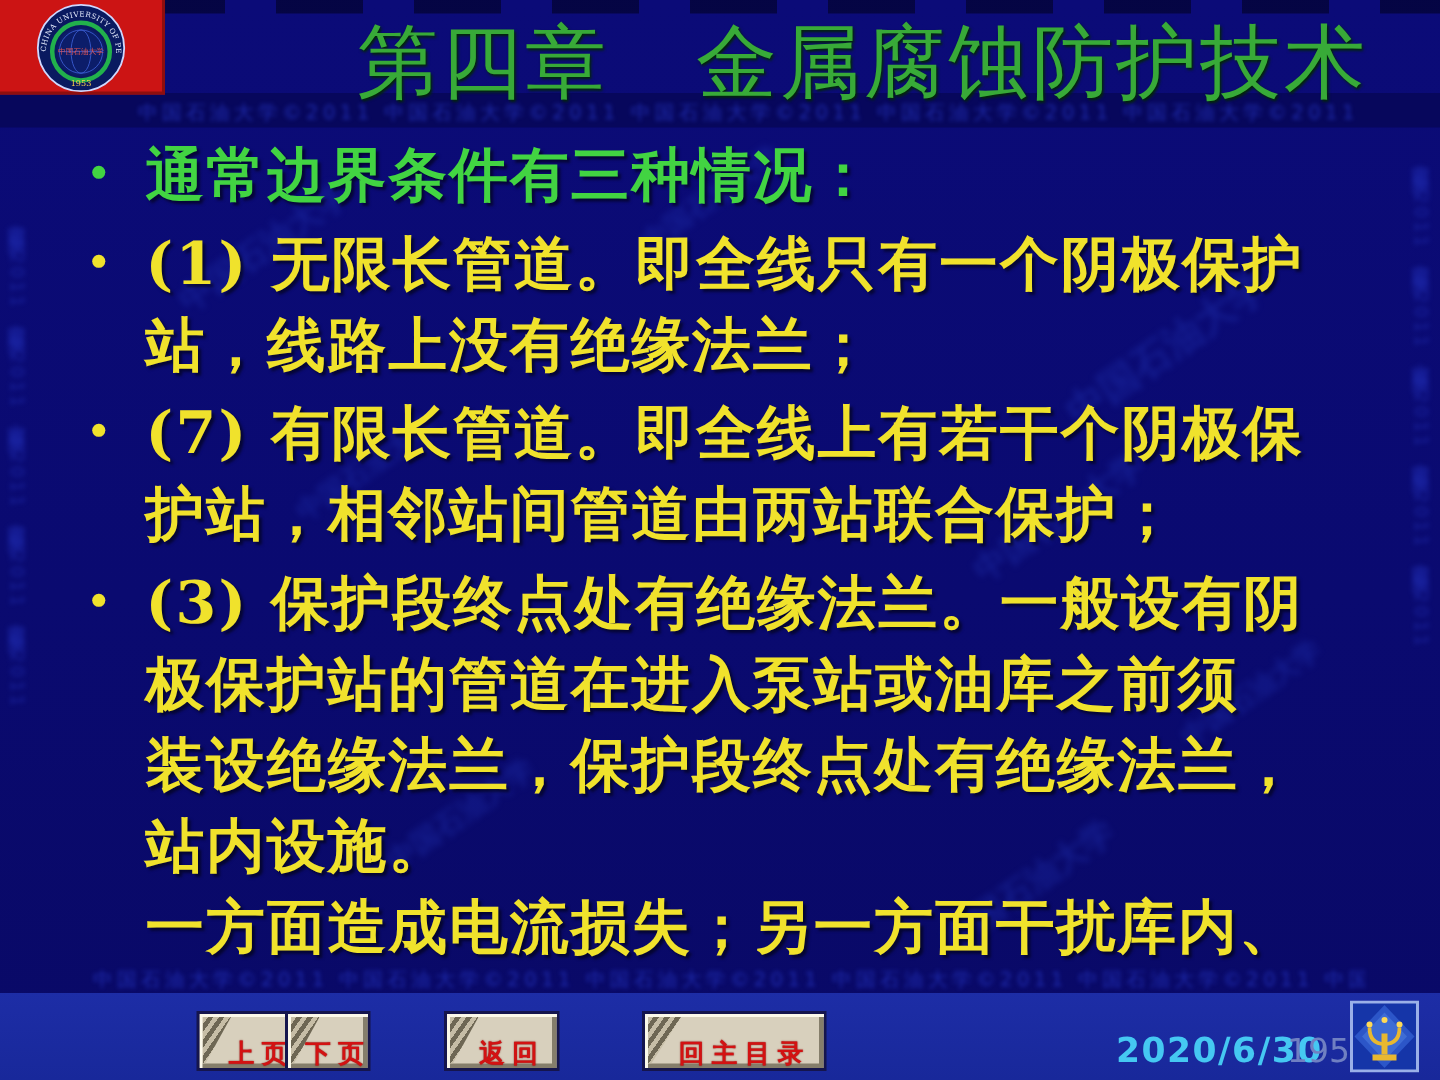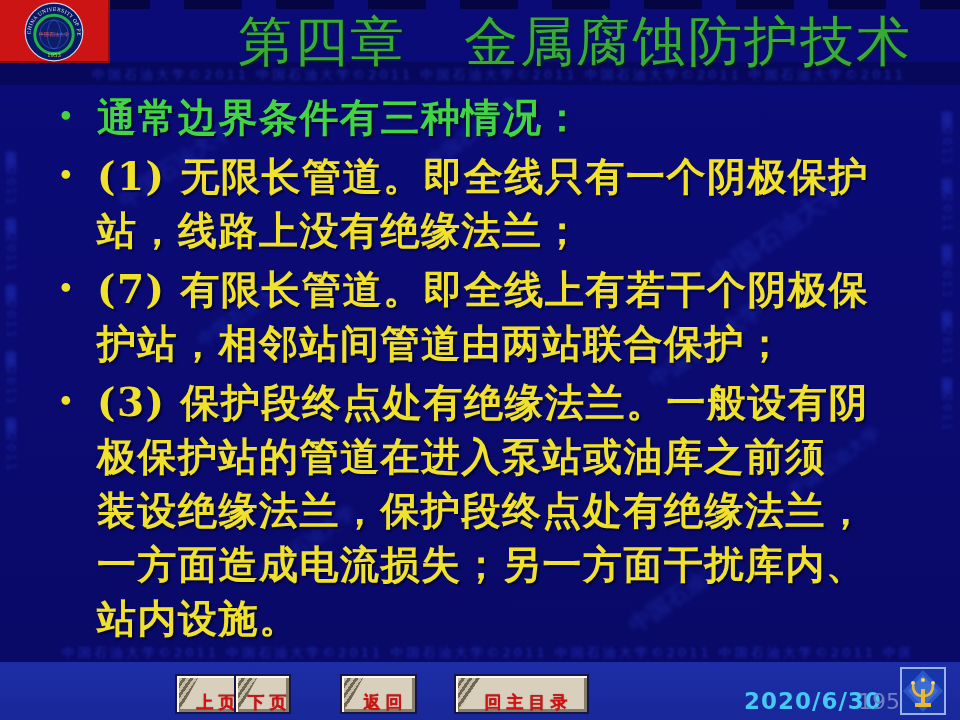--- a/index.html
+++ b/index.html
@@ -33,30 +33,30 @@
   .bullet .dot{width:40px;flex:0 0 40px;font-size:30px;line-height:54px;}
   .bline{font-size:39px;line-height:54px;font-weight:bold;letter-spacing:1.5px;
     white-space:nowrap;text-shadow:2px 2px 2px rgba(0,0,0,.55);}
   .green, .green .bline{color:#42d442;}
   .yellow, .yellow .bline{color:#f0e22c;}
   
   .footer{position:absolute;left:0;top:662px;width:960px;height:58px;
     background:linear-gradient(180deg,#1d2da6,#18289a);z-index:3;}
   .btn{position:absolute;top:14px;height:36px;background:#d8d0bd;cursor:pointer;
     box-shadow:0 0 0 2px #15154d,inset 2px 2px 0 #fbf8ea,inset -3px -3px 0 #857e6b;
-    display:flex;align-items:center;justify-content:center;padding:16px 8px 0 22px;box-sizing:border-box;margin-left:44px;}
+    display:flex;align-items:center;justify-content:center;padding:16px 8px 0 22px;box-sizing:border-box;}
   .btn .corner{position:absolute;left:2px;top:2px;width:19px;height:31px;
     background:repeating-linear-gradient(125deg,#c6bda6 0 3px,#6e6754 3px 6px);
     clip-path:polygon(0 0,100% 0,10% 100%,0 100%);}
   .btn .lbl{font:bold 17px "DejaVu Sans","Liberation Sans",sans-serif;color:#d31212;
     letter-spacing:5px;white-space:nowrap;text-shadow:0 0 1px #7a0d0d;}
   .btn-prev{left:133px;width:69px;}
   .btn-next{left:192px;width:53px;}
   .btn-back{left:298px;width:73px;justify-content:center;}
-  .btn-home{left:412px;width:131px;}
+  .btn-home{left:430px;width:119px;}
   .btn-home .corner{width:22px;}
   .date-txt{position:absolute;left:744px;top:26px;font:bold 23px "DejaVu Sans",sans-serif;
     color:#45c8f2;letter-spacing:1px;}
   .page-num{position:absolute;left:858px;top:27px;font:22px "DejaVu Sans",sans-serif;color:#7080c2;text-align:center;}
   .logo-small{position:absolute;left:900px;top:5px;width:46px;height:48px;}
 </style>
 </head>
 <body>
 
 <div class="slide">
@@ -123,22 +123,22 @@
         <div class="bline">护站，相邻站间管道由两站联合保护；</div>
       </div>
     </div>
 
     <div class="bullet yellow">
       <span class="dot">•</span>
       <div class="btext">
         <div class="bline">(3) 保护段终点处有绝缘法兰。一般设有阴</div>
         <div class="bline">极保护站的管道在进入泵站或油库之前须</div>
         <div class="bline">装设绝缘法兰，保护段终点处有绝缘法兰，</div>
+        <div class="bline">站内设施。</div>
         <div class="bline">一方面造成电流损失；另一方面干扰库内、</div>
-        <div class="bline">站内设施。</div>
       </div>
     </div>
 
   </div>
 
   <div class="footer">
 
     <div class="btn btn-prev">
       <span class="corner"></span>
       <span class="lbl">上页</span>

